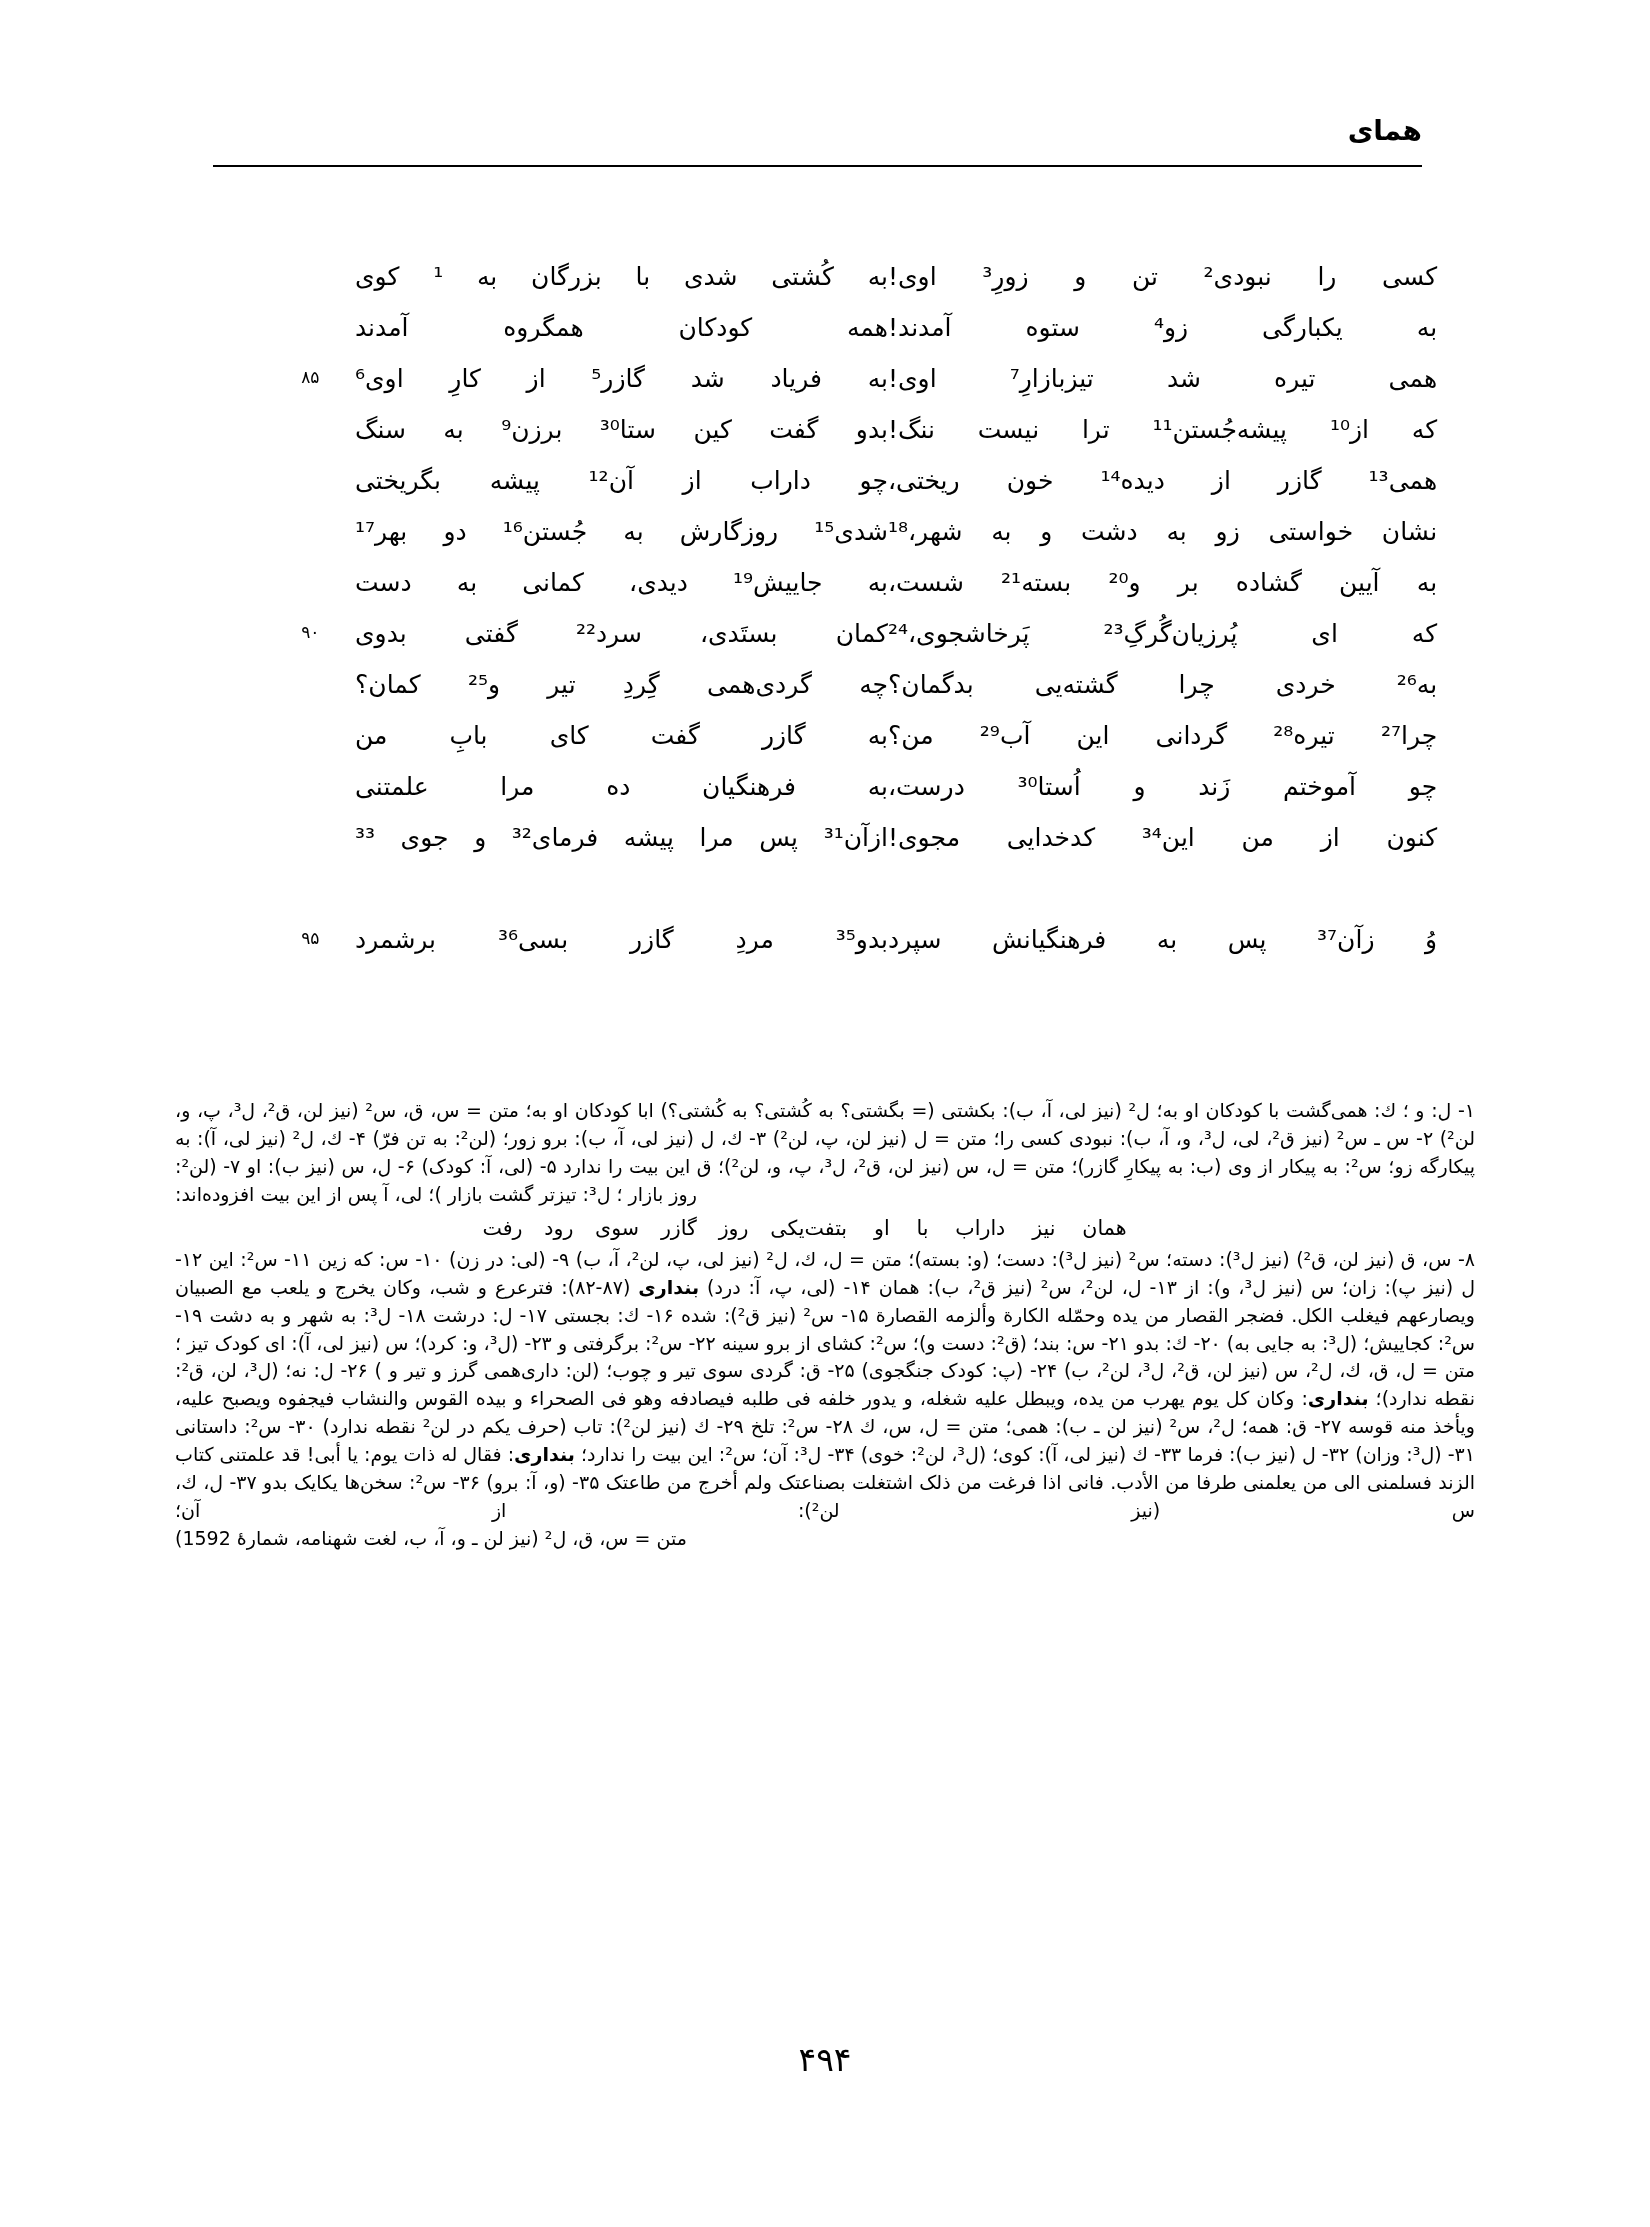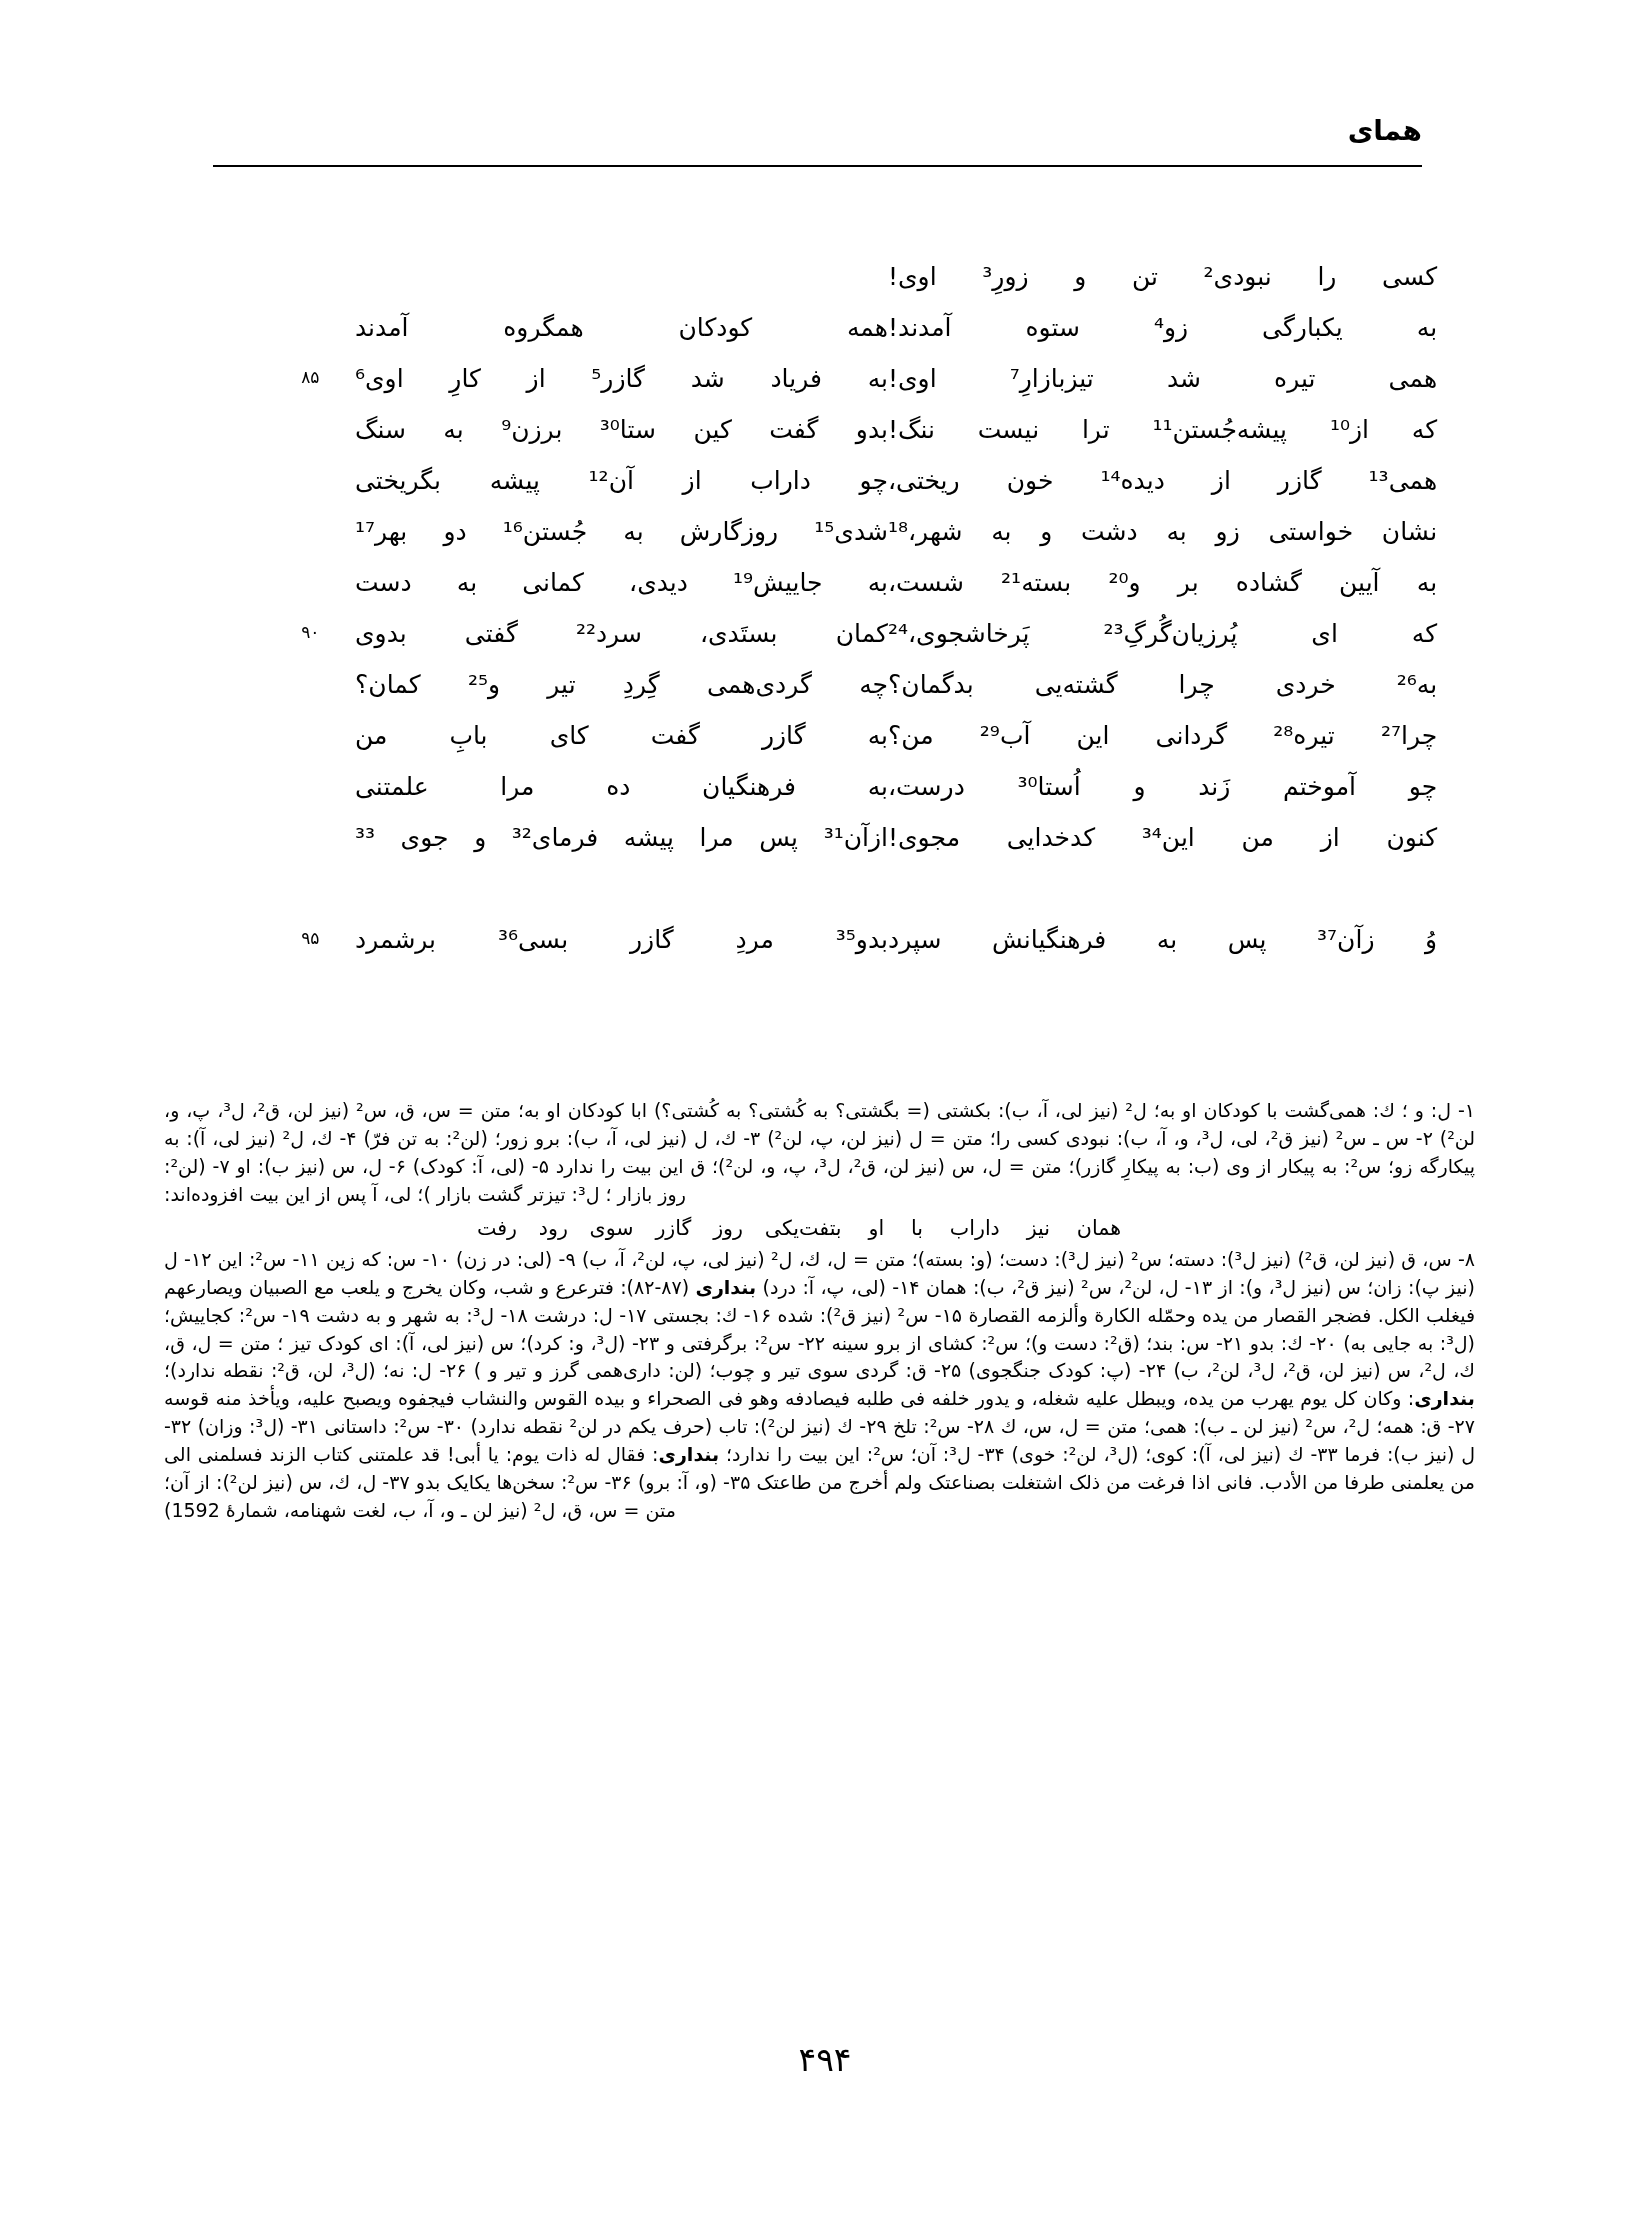--- a/index.html
+++ b/index.html
@@ -90,21 +90,21 @@
     display: inline-block;
     width: 100%;
     text-align: justify;
     text-align-last: justify;
   }
 
   
   .apparatus {
     position: absolute;
     top: 1097px;
-    left: 164px;
+    left: 175px;
     right: 175px;
     font-size: 19px;
     line-height: 1.47;
     text-align: justify;
     text-align-last: justify;
   }
   .app-para {
     margin: 0 0 0 0;
     text-align: justify;
     text-align-last: justify;
@@ -145,20 +145,21 @@
 
   <div class="runhead-wrap">
     <div class="runhead-title">همای</div>
     <div class="runhead-rule"></div>
   </div>
 
   <div class="verse-block">
 
     <div class="verse-row">
       <div class="hemistich left"><span class="txt">کسی را نبودی² تن و زورِ³ اوی!</span></div>
+      <div class="hemistich right"><span class="txt">به کُشتی شدی با بزرگان به&nbsp;¹ کوی</span></div>
       <div class="vnum"></div>
     </div>
 
     <div class="verse-row">
       <div class="hemistich left"><span class="txt">به یکبارگی زو⁴ ستوه آمدند!</span></div>
       <div class="hemistich right"><span class="txt">همه کودکان همگروه آمدند</span></div>
       <div class="vnum"></div>
     </div>
 
     <div class="verse-row">

